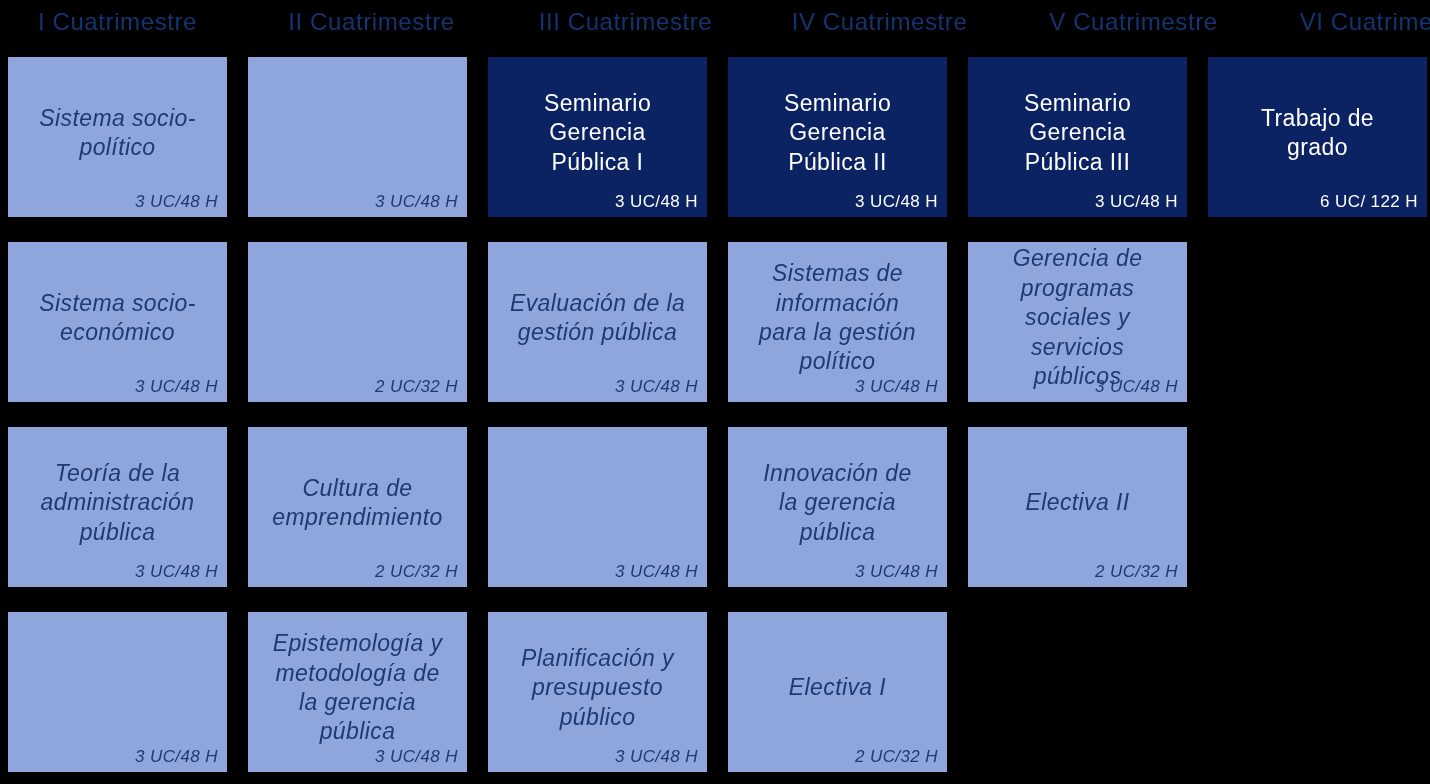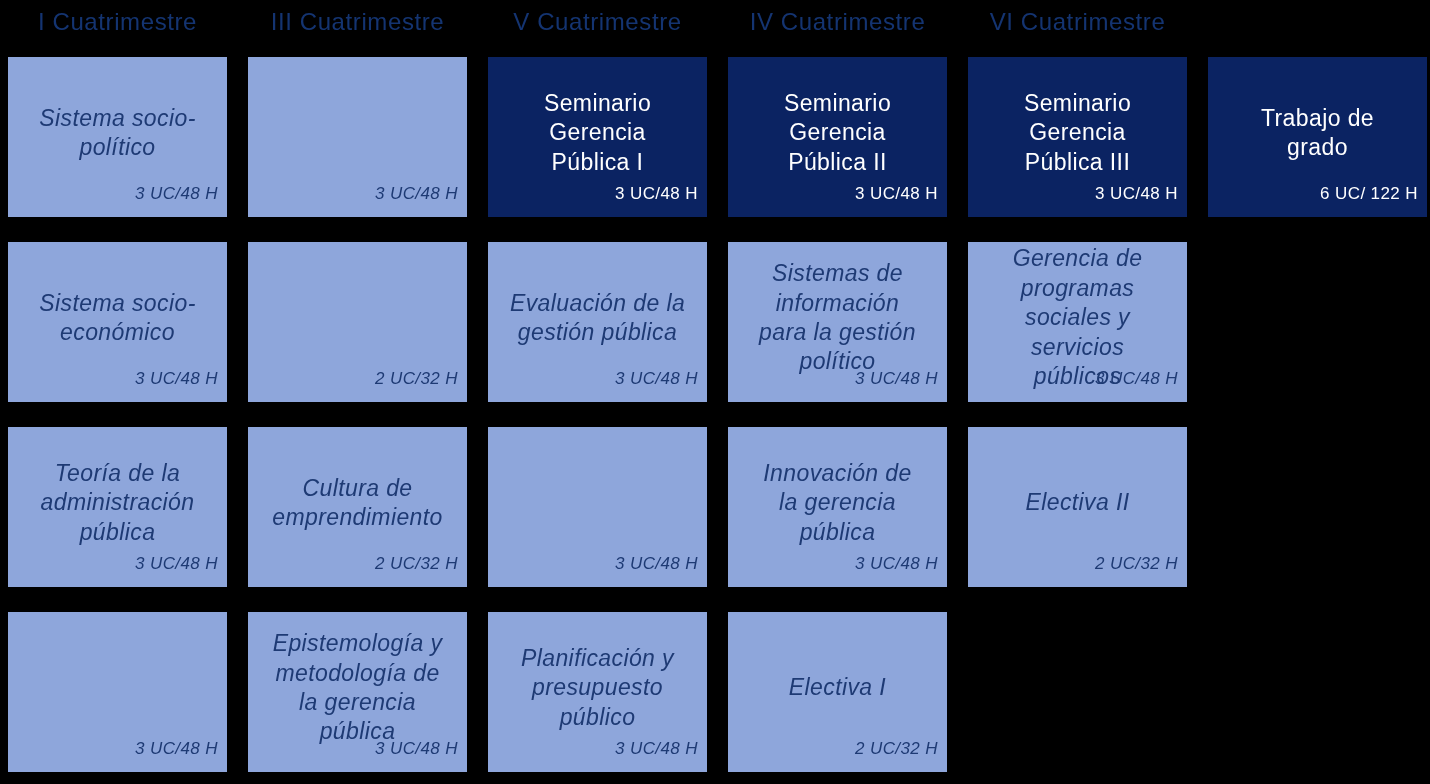--- a/index.html
+++ b/index.html
@@ -17,21 +17,21 @@
     font-family:"Liberation Sans","DejaVu Sans",sans-serif;
   }
   .board{
     position:relative;
     width:1430px;height:784px;
     padding:8px 0 0 8px;
   }
   .header-row{
     display:grid;
     grid-template-columns:repeat(6,219px);
-    column-gap:21px;
+    column-gap:35px;
     height:49px;
   }
   .col-header{
     text-align:center;
     font-size:24px;
     letter-spacing:0.6px;
     color:var(--header-text);
     line-height:1.1;
     padding-top:1px;
   }
@@ -56,36 +56,37 @@
     white-space:pre-line;
     text-align:center;
     font-size:23px;
     line-height:1.28;
     letter-spacing:0.4px;
     width:100%;
   }
   .card-credits{
     position:absolute;
     right:9px;
-    bottom:13px;
+    bottom:5px;
     font-size:17px;
     letter-spacing:0.4px;
   }
   .cell-empty{height:160px;}
 </style>
 </head>
 <body>
 
 <div class="board">
 
   <div class="header-row">
     <div class="col-header">I Cuatrimestre</div>
+    <div class="col-header">II Cuatrimestre</div>
     <div class="col-header">III Cuatrimestre</div>
+    <div class="col-header">IV Cuatrimestre</div>
     <div class="col-header">V Cuatrimestre</div>
-    <div class="col-header">IV Cuatrimestre</div>
     <div class="col-header">VI Cuatrimestre</div>
   </div>
 
   <div class="card-row">
     <div class="card light">
       <div class="card-title">Sistema socio-
 político</div>
       <div class="card-credits">3 UC/48 H</div>
     </div>
     <div class="card light">

